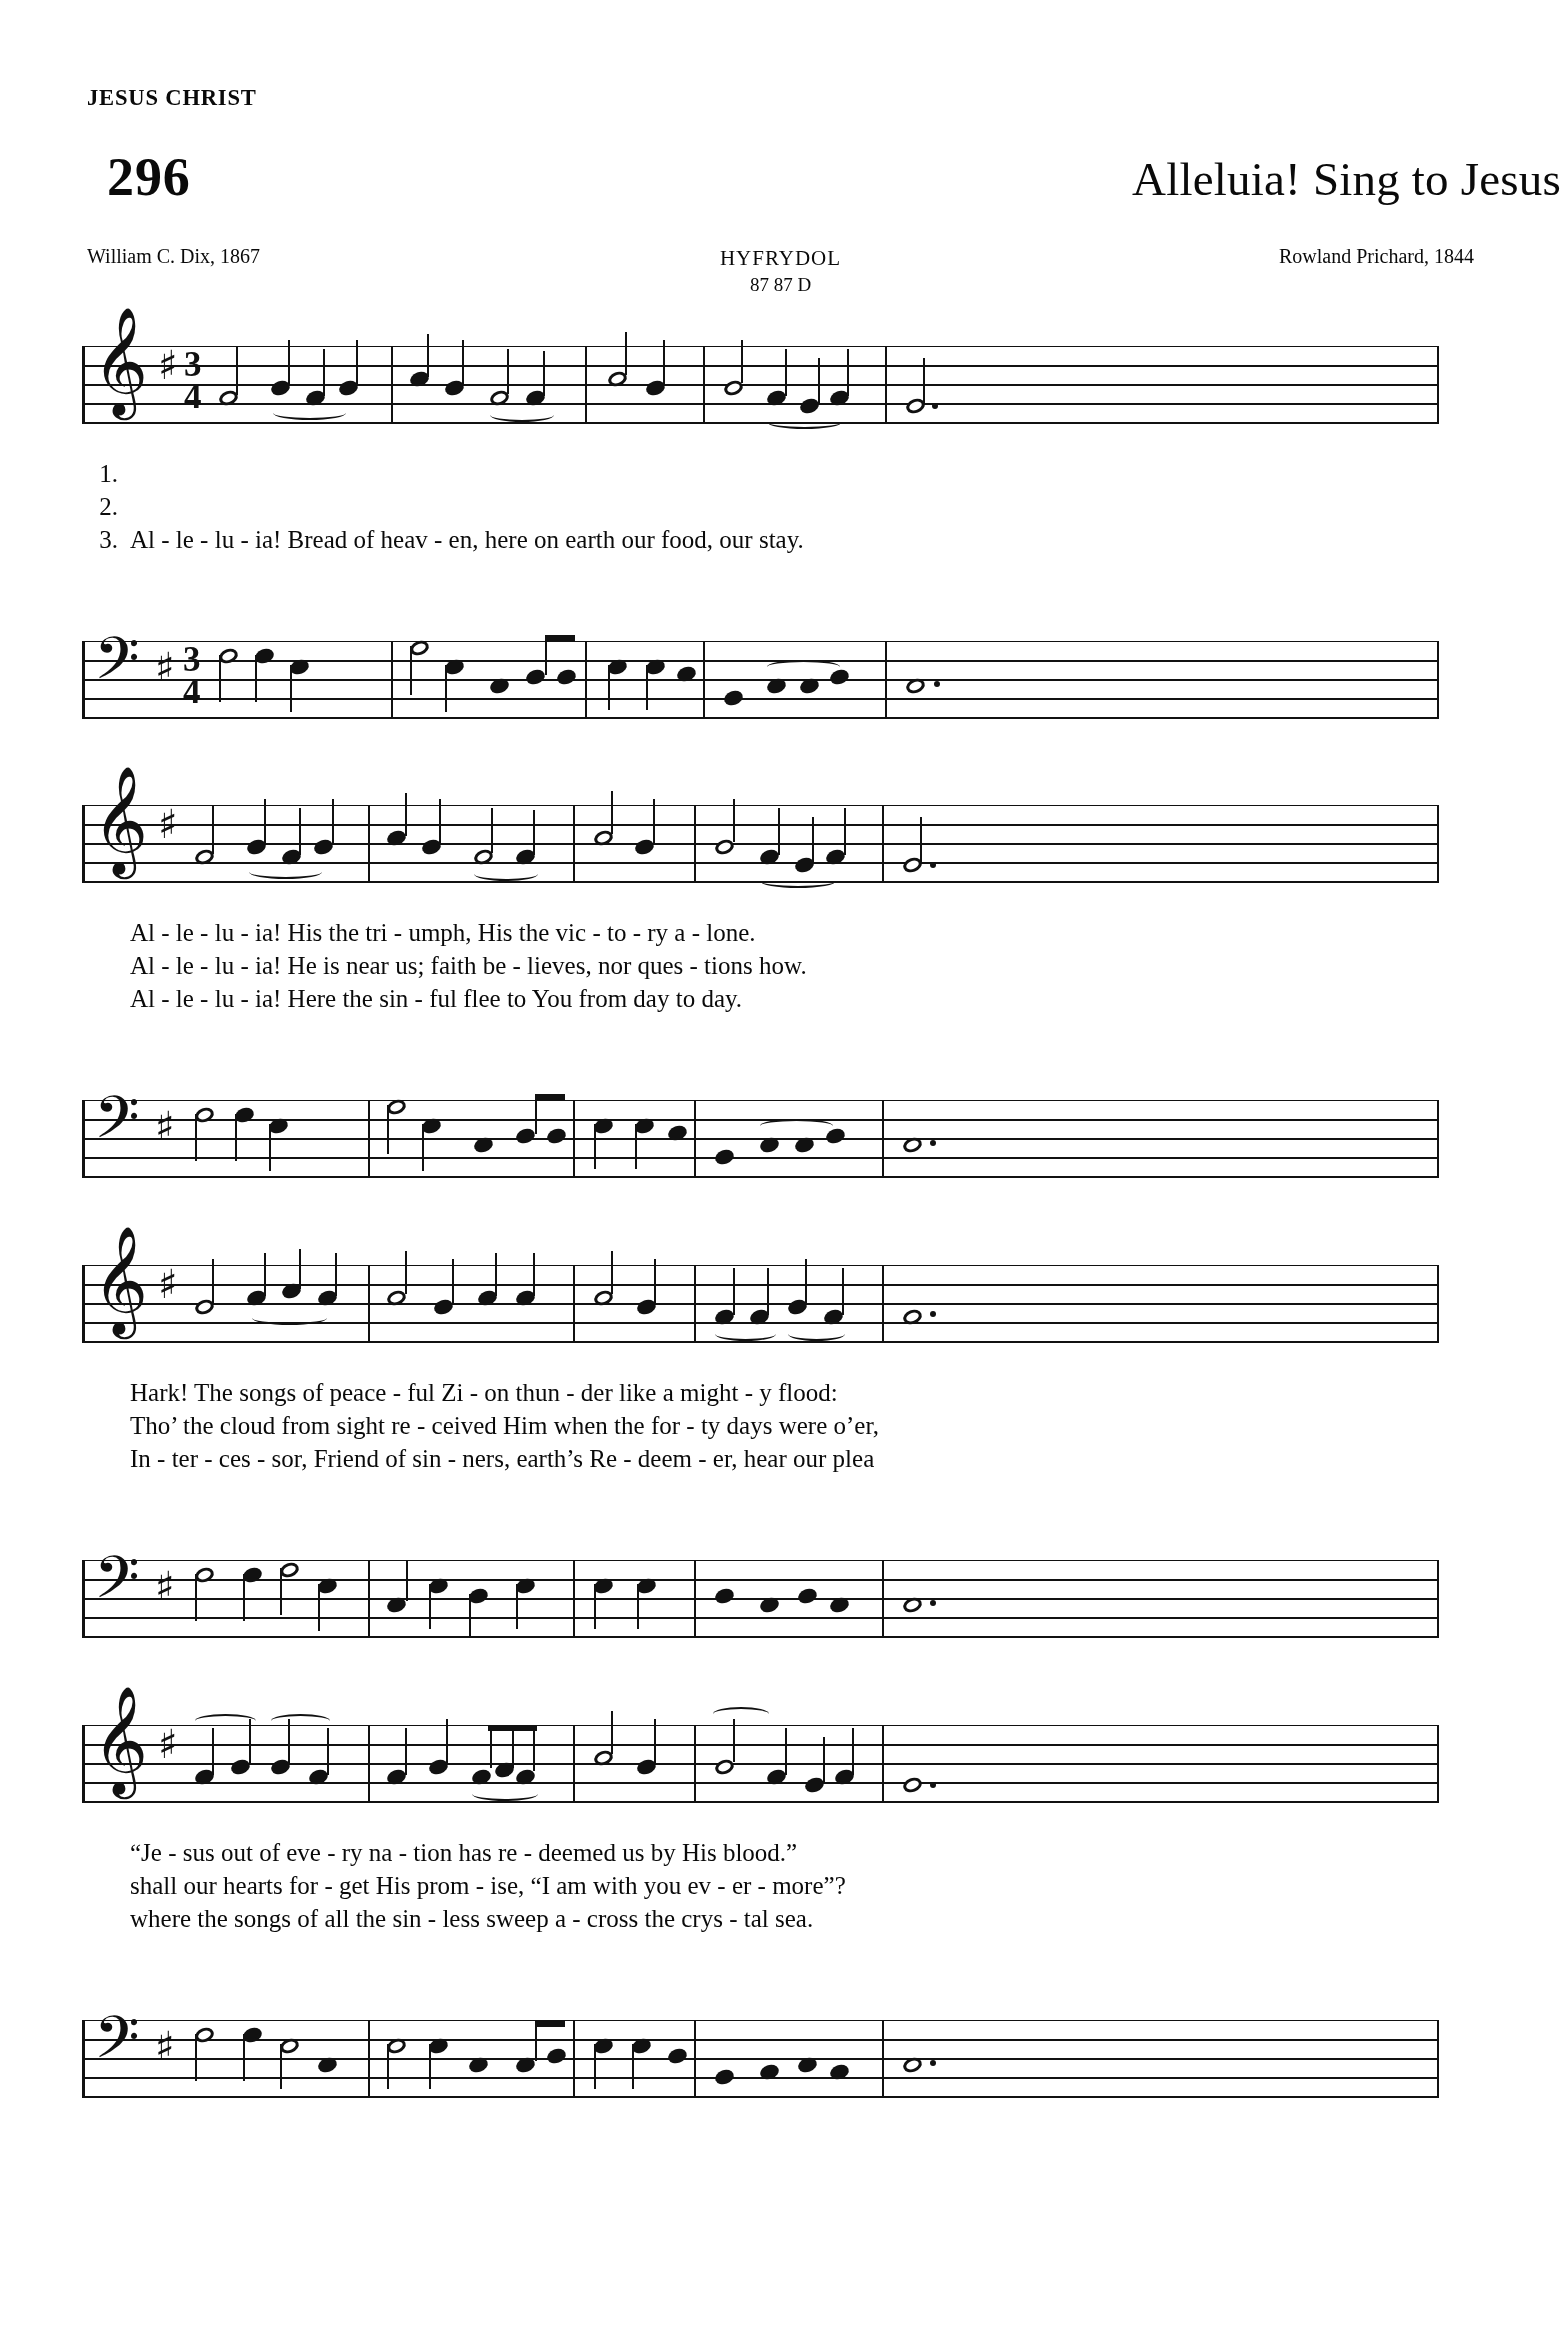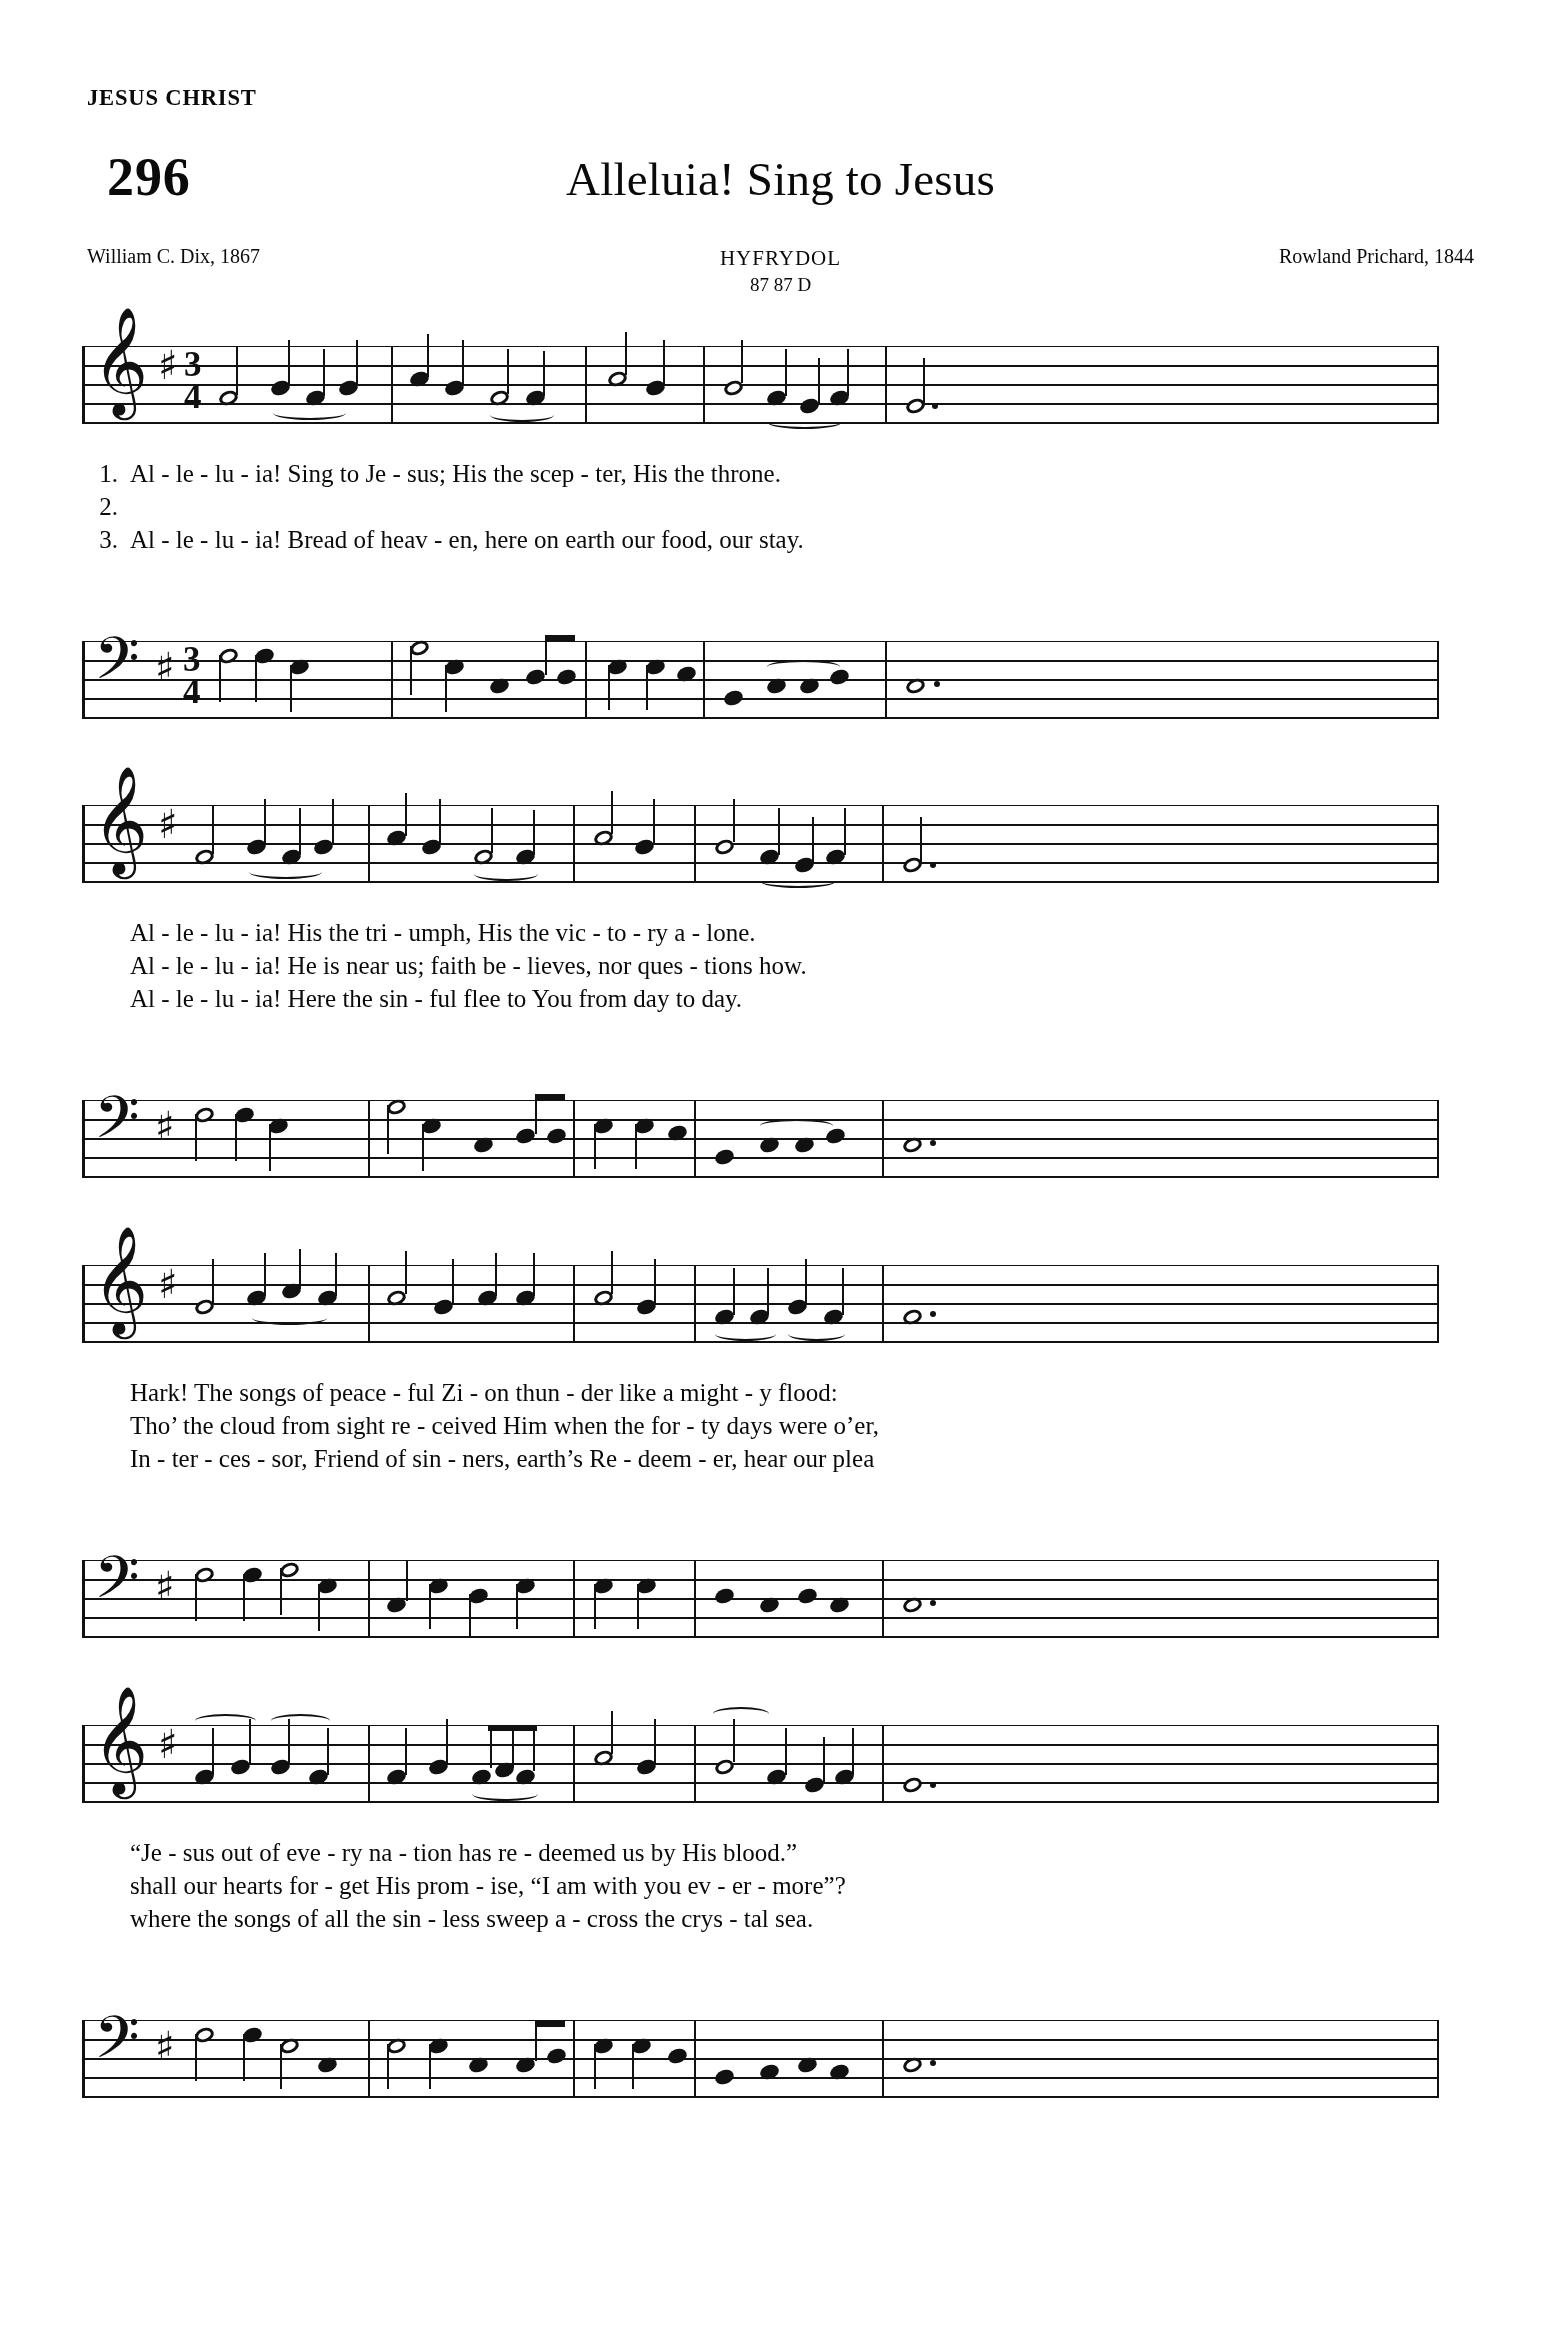--- a/index.html
+++ b/index.html
@@ -40,21 +40,21 @@
     font-weight: bold;
     font-size: 54px;
     letter-spacing: 0.9px;
     margin-left: 24px;
   }
   .hymn-title {
     position: absolute;
     left: 0;
     top: 152px;
     width: 1561px;
-    text-align: center;
+    text-align: right;
     font-family: "Liberation Serif", serif;
     font-size: 47px;
     letter-spacing: 0.2px;
   }
   .author {
     position: absolute;
     left: 87px;
     top: 245px;
     font-size: 20px;
   }
@@ -271,21 +271,20 @@
       <div class="notehead open" style="left:824px; top:69px;"></div>
       <div class="stem" style="left:841px; top:28px; height:45px;"></div>
       <div class="dot" style="left:850px; top:73px;"></div>
       <div class="barline" style="left:1355px;"></div>
     </div>
   </div>
 
   <div class="lyrics" style="top:460px;">
     <div class="lyric-line">
       <span class="vnum">1.</span>
-      <span class="words">Al - le - lu  -  ia!  Sing    to  Je - sus;  His  the  scep - ter,  His    the throne.</span>
     </div>
     <div class="lyric-line">
       <span class="vnum">2.</span>
     </div>
     <div class="lyric-line">
       <span class="vnum">3.</span>
       <span class="words">Al - le - lu  -  ia!  Bread  of  heav - en,  here on earth our food,  our  stay.</span>
     </div>
   </div>
 

